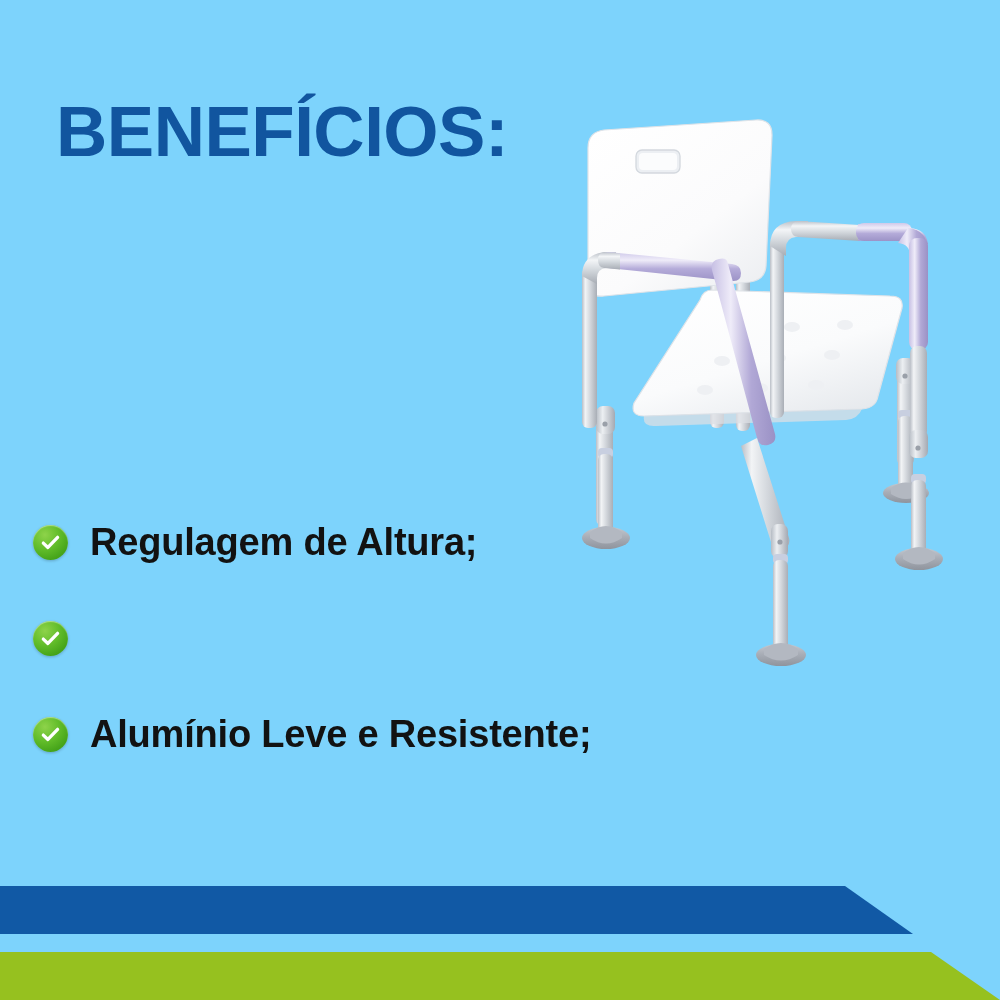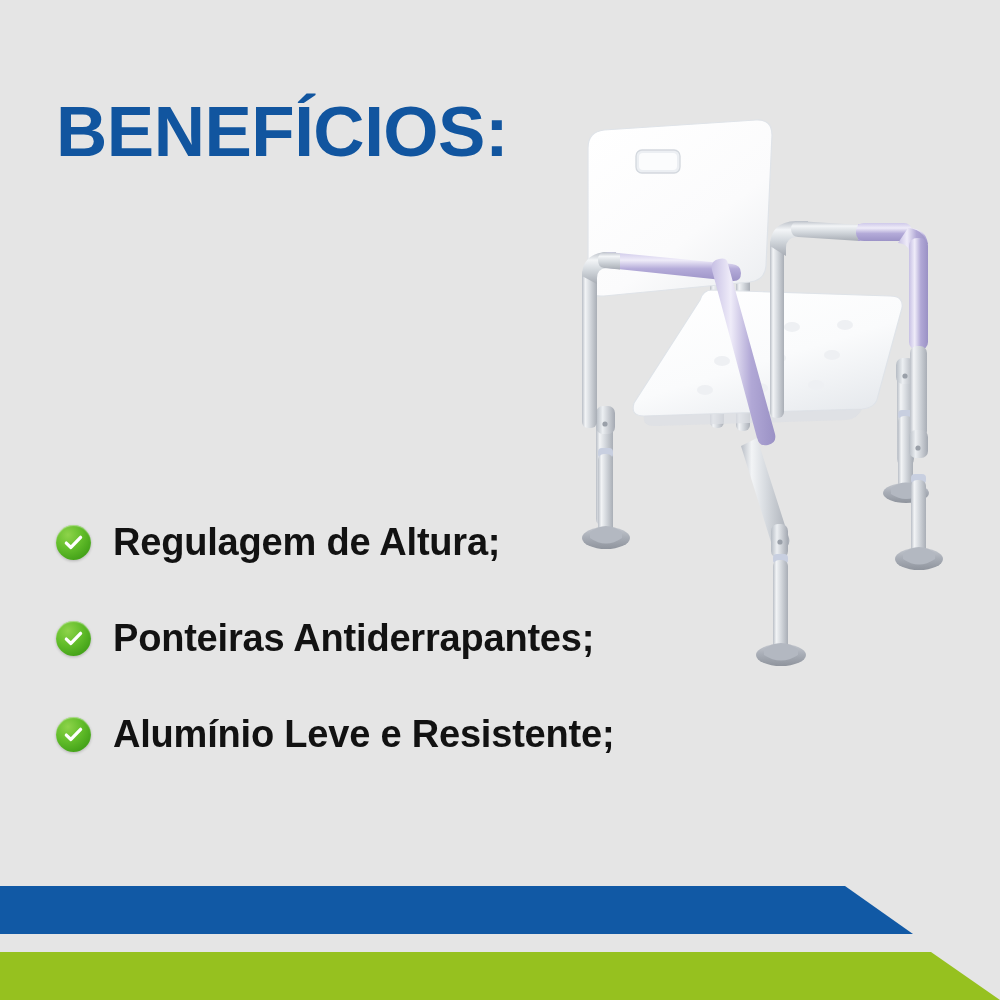--- a/index.html
+++ b/index.html
@@ -7,41 +7,41 @@
     width: 1000px;
     height: 1000px;
     overflow: hidden;
     background: #ffffff;
     font-family: "Liberation Sans", sans-serif;
   }
   #poster {
     position: relative;
     width: 1000px;
     height: 1000px;
-    background: #e5e5e5;
+    background: #7dd3fc;
     overflow: hidden;
   }
 
   
   #title {
     position: absolute;
     left: 56px;
     top: 96px;
     font-size: 71px;
     font-weight: 700;
     letter-spacing: -0.5px;
     color: #11559f;
     line-height: 1.0;
     white-space: nowrap;
   }
 
   
   #benefits {
     position: absolute;
-    left: 56px;
+    left: 33px;
     top: 494px;
     width: 700px;
   }
   .benefit-row {
     position: relative;
     height: 96px;
     display: flex;
     align-items: center;
   }
   .check-icon {
@@ -255,21 +255,20 @@
       <span class="benefit-label">Regulagem de Altura;</span>
     </div>
 
 
     <div class="benefit-row">
       <span class="check-icon">
         <svg viewBox="0 0 24 24" xmlns="http://www.w3.org/2000/svg" aria-hidden="true">
           <path d="M4.5 12.6 L9.3 17.2 L19.4 6.6" fill="none" stroke="#ffffff" stroke-width="3.4" stroke-linecap="round" stroke-linejoin="round"></path>
         </svg>
       </span>
-      <span class="benefit-label">Ponteiras Antiderrapantes;</span>
     </div>
 
     <div class="benefit-row">
       <span class="check-icon">
         <svg viewBox="0 0 24 24" xmlns="http://www.w3.org/2000/svg" aria-hidden="true">
           <path d="M4.5 12.6 L9.3 17.2 L19.4 6.6" fill="none" stroke="#ffffff" stroke-width="3.4" stroke-linecap="round" stroke-linejoin="round"></path>
         </svg>
       </span>
       <span class="benefit-label">Alumínio Leve e Resistente;</span>
     </div>

